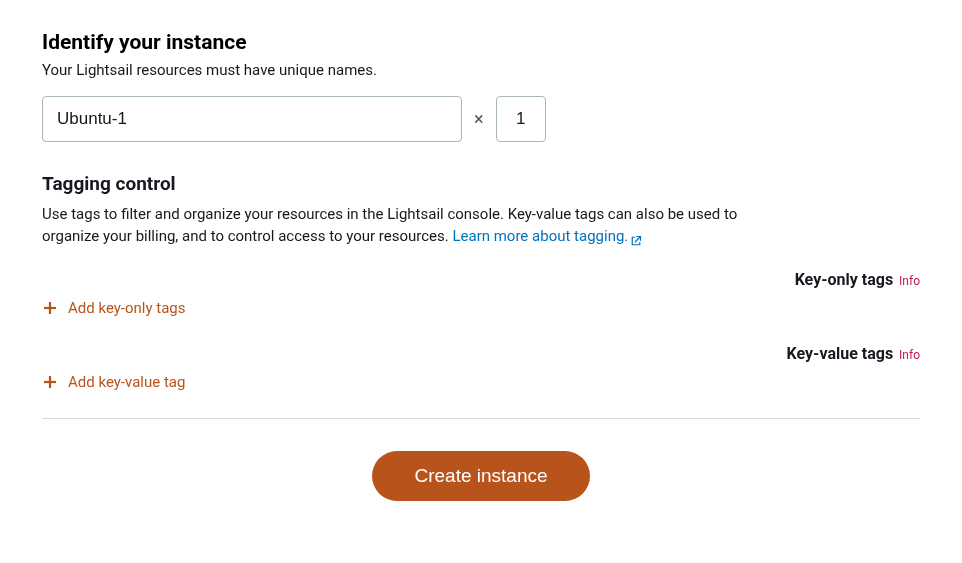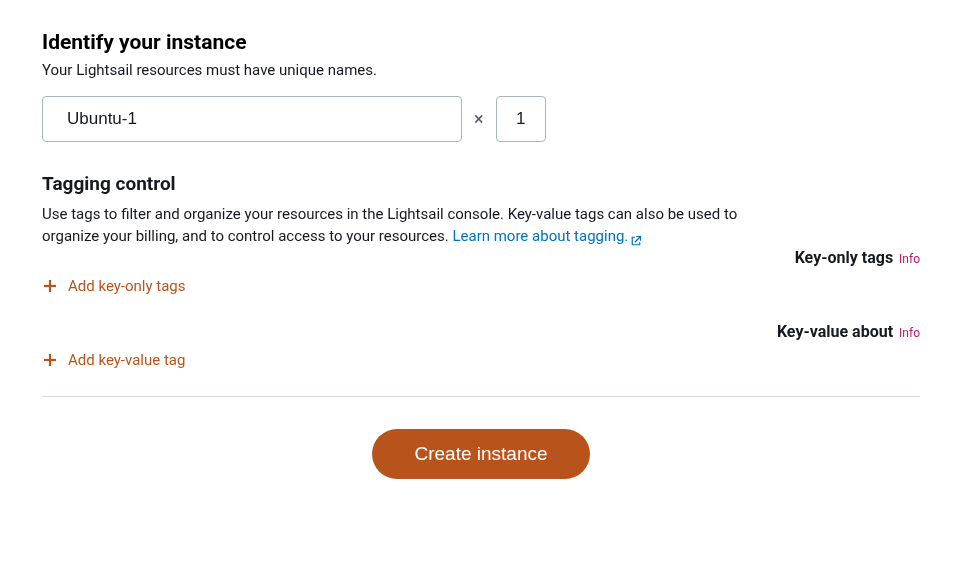--- a/index.html
+++ b/index.html
@@ -31,21 +31,21 @@
       display: flex;
       align-items: center;
       gap: 12px;
       margin-bottom: 30px;
     }
     .name-input {
       width: 420px;
       height: 46px;
       border: 1px solid #aab7b8;
       border-radius: 4px;
-      padding: 0 24px;
+      padding: 0 14px;
       font-size: 17px;
       color: #16191f;
       outline: none;
     }
     .multiply-sign {
       font-size: 18px;
       color: #545b64;
     }
     .qty-input {
       width: 50px;
@@ -60,20 +60,21 @@
     .tagging-heading {
       font-size: 19px;
       font-weight: 700;
       margin-bottom: 8px;
     }
     .tagging-desc {
       font-size: 15px;
       line-height: 1.5;
       color: #16191f;
       max-width: 740px;
+      margin-bottom: 22px;
     }
     .link {
       color: #0073bb;
       text-decoration: none;
     }
     .ext-icon {
       width: 12px;
       height: 12px;
       display: inline-block;
       vertical-align: middle;
@@ -173,21 +174,21 @@
           <line x1="8" y1="2" x2="8" y2="14" stroke-width="2.2"></line>
           <line x1="2" y1="8" x2="14" y2="8" stroke-width="2.2"></line>
         </svg>
     </span>
     <span>Add key-only tags</span>
   </div>
 </div>
 
 <div class="tag-subsection">
   <div class="tag-sub-heading">
-    <span>Key-value about</span>
+    <span>Key-value tags</span>
     <span class="info-link">Info</span>
   </div>
   <div class="add-link">
     <span class="plus-icon">
       <svg viewBox="0 0 16 16" width="16" height="16">
           <line x1="8" y1="2" x2="8" y2="14" stroke-width="2.2"></line>
           <line x1="2" y1="8" x2="14" y2="8" stroke-width="2.2"></line>
         </svg>
     </span>
     <span>Add key-value tag</span>

